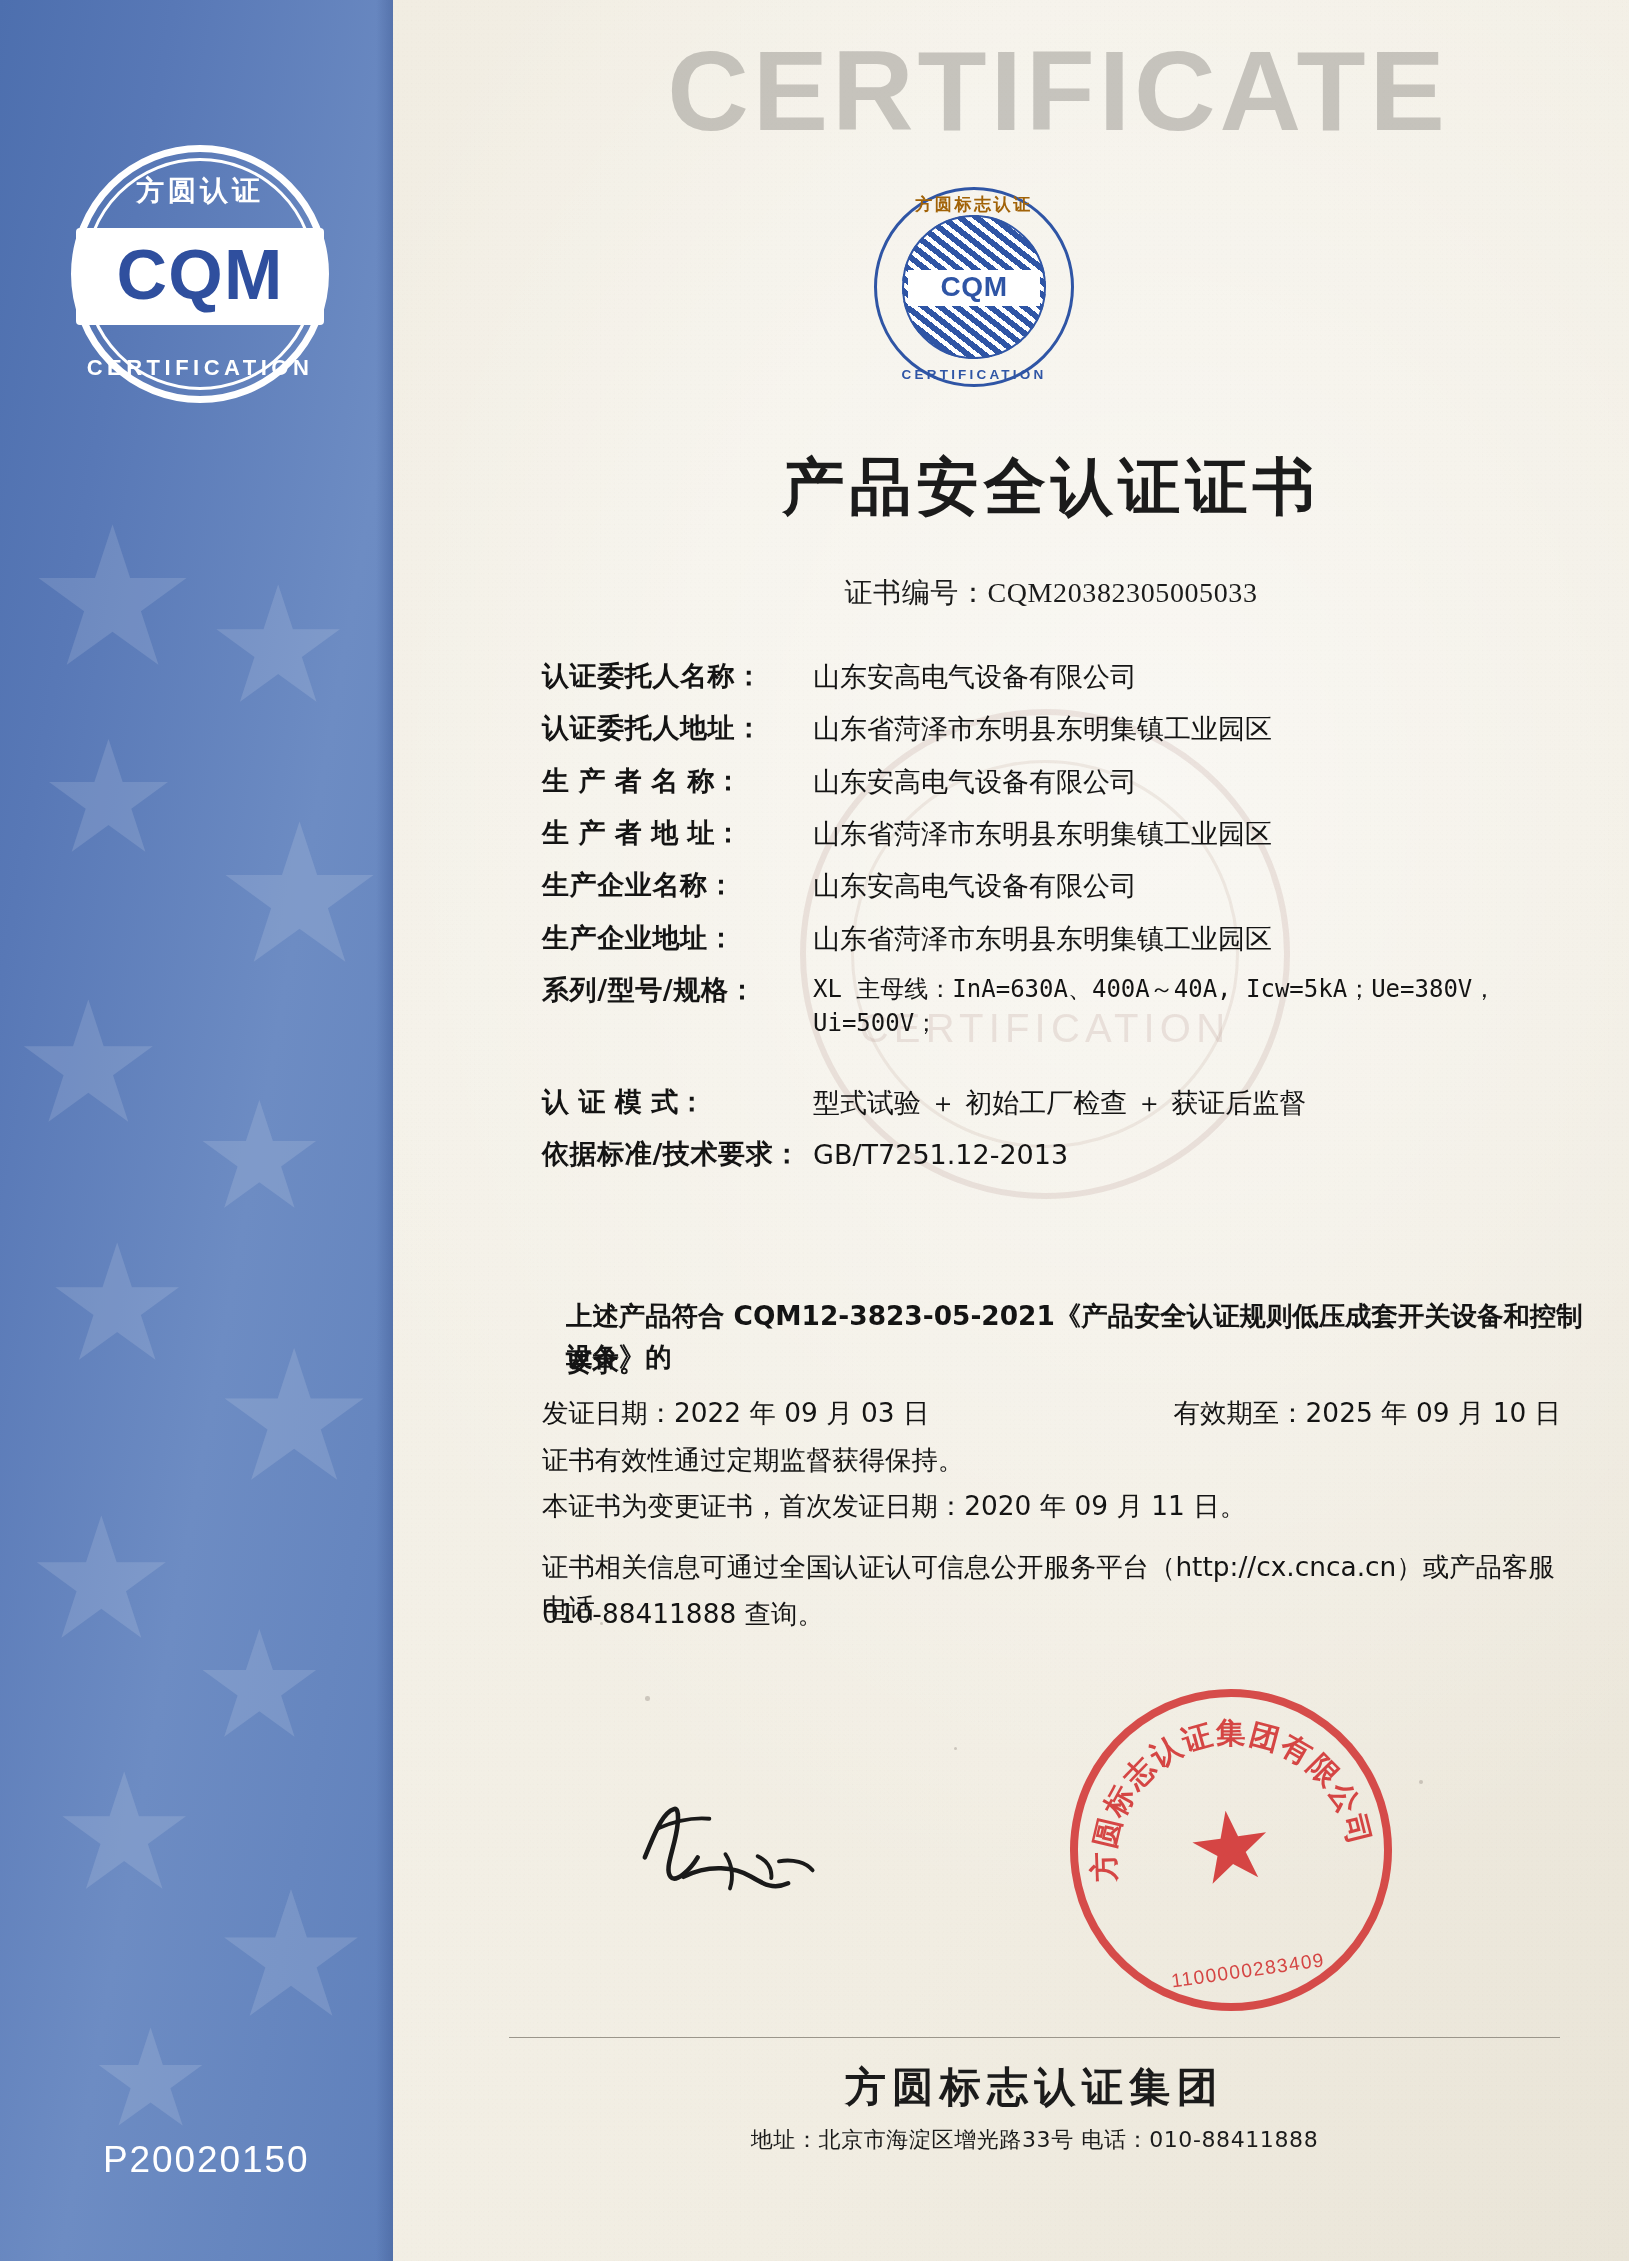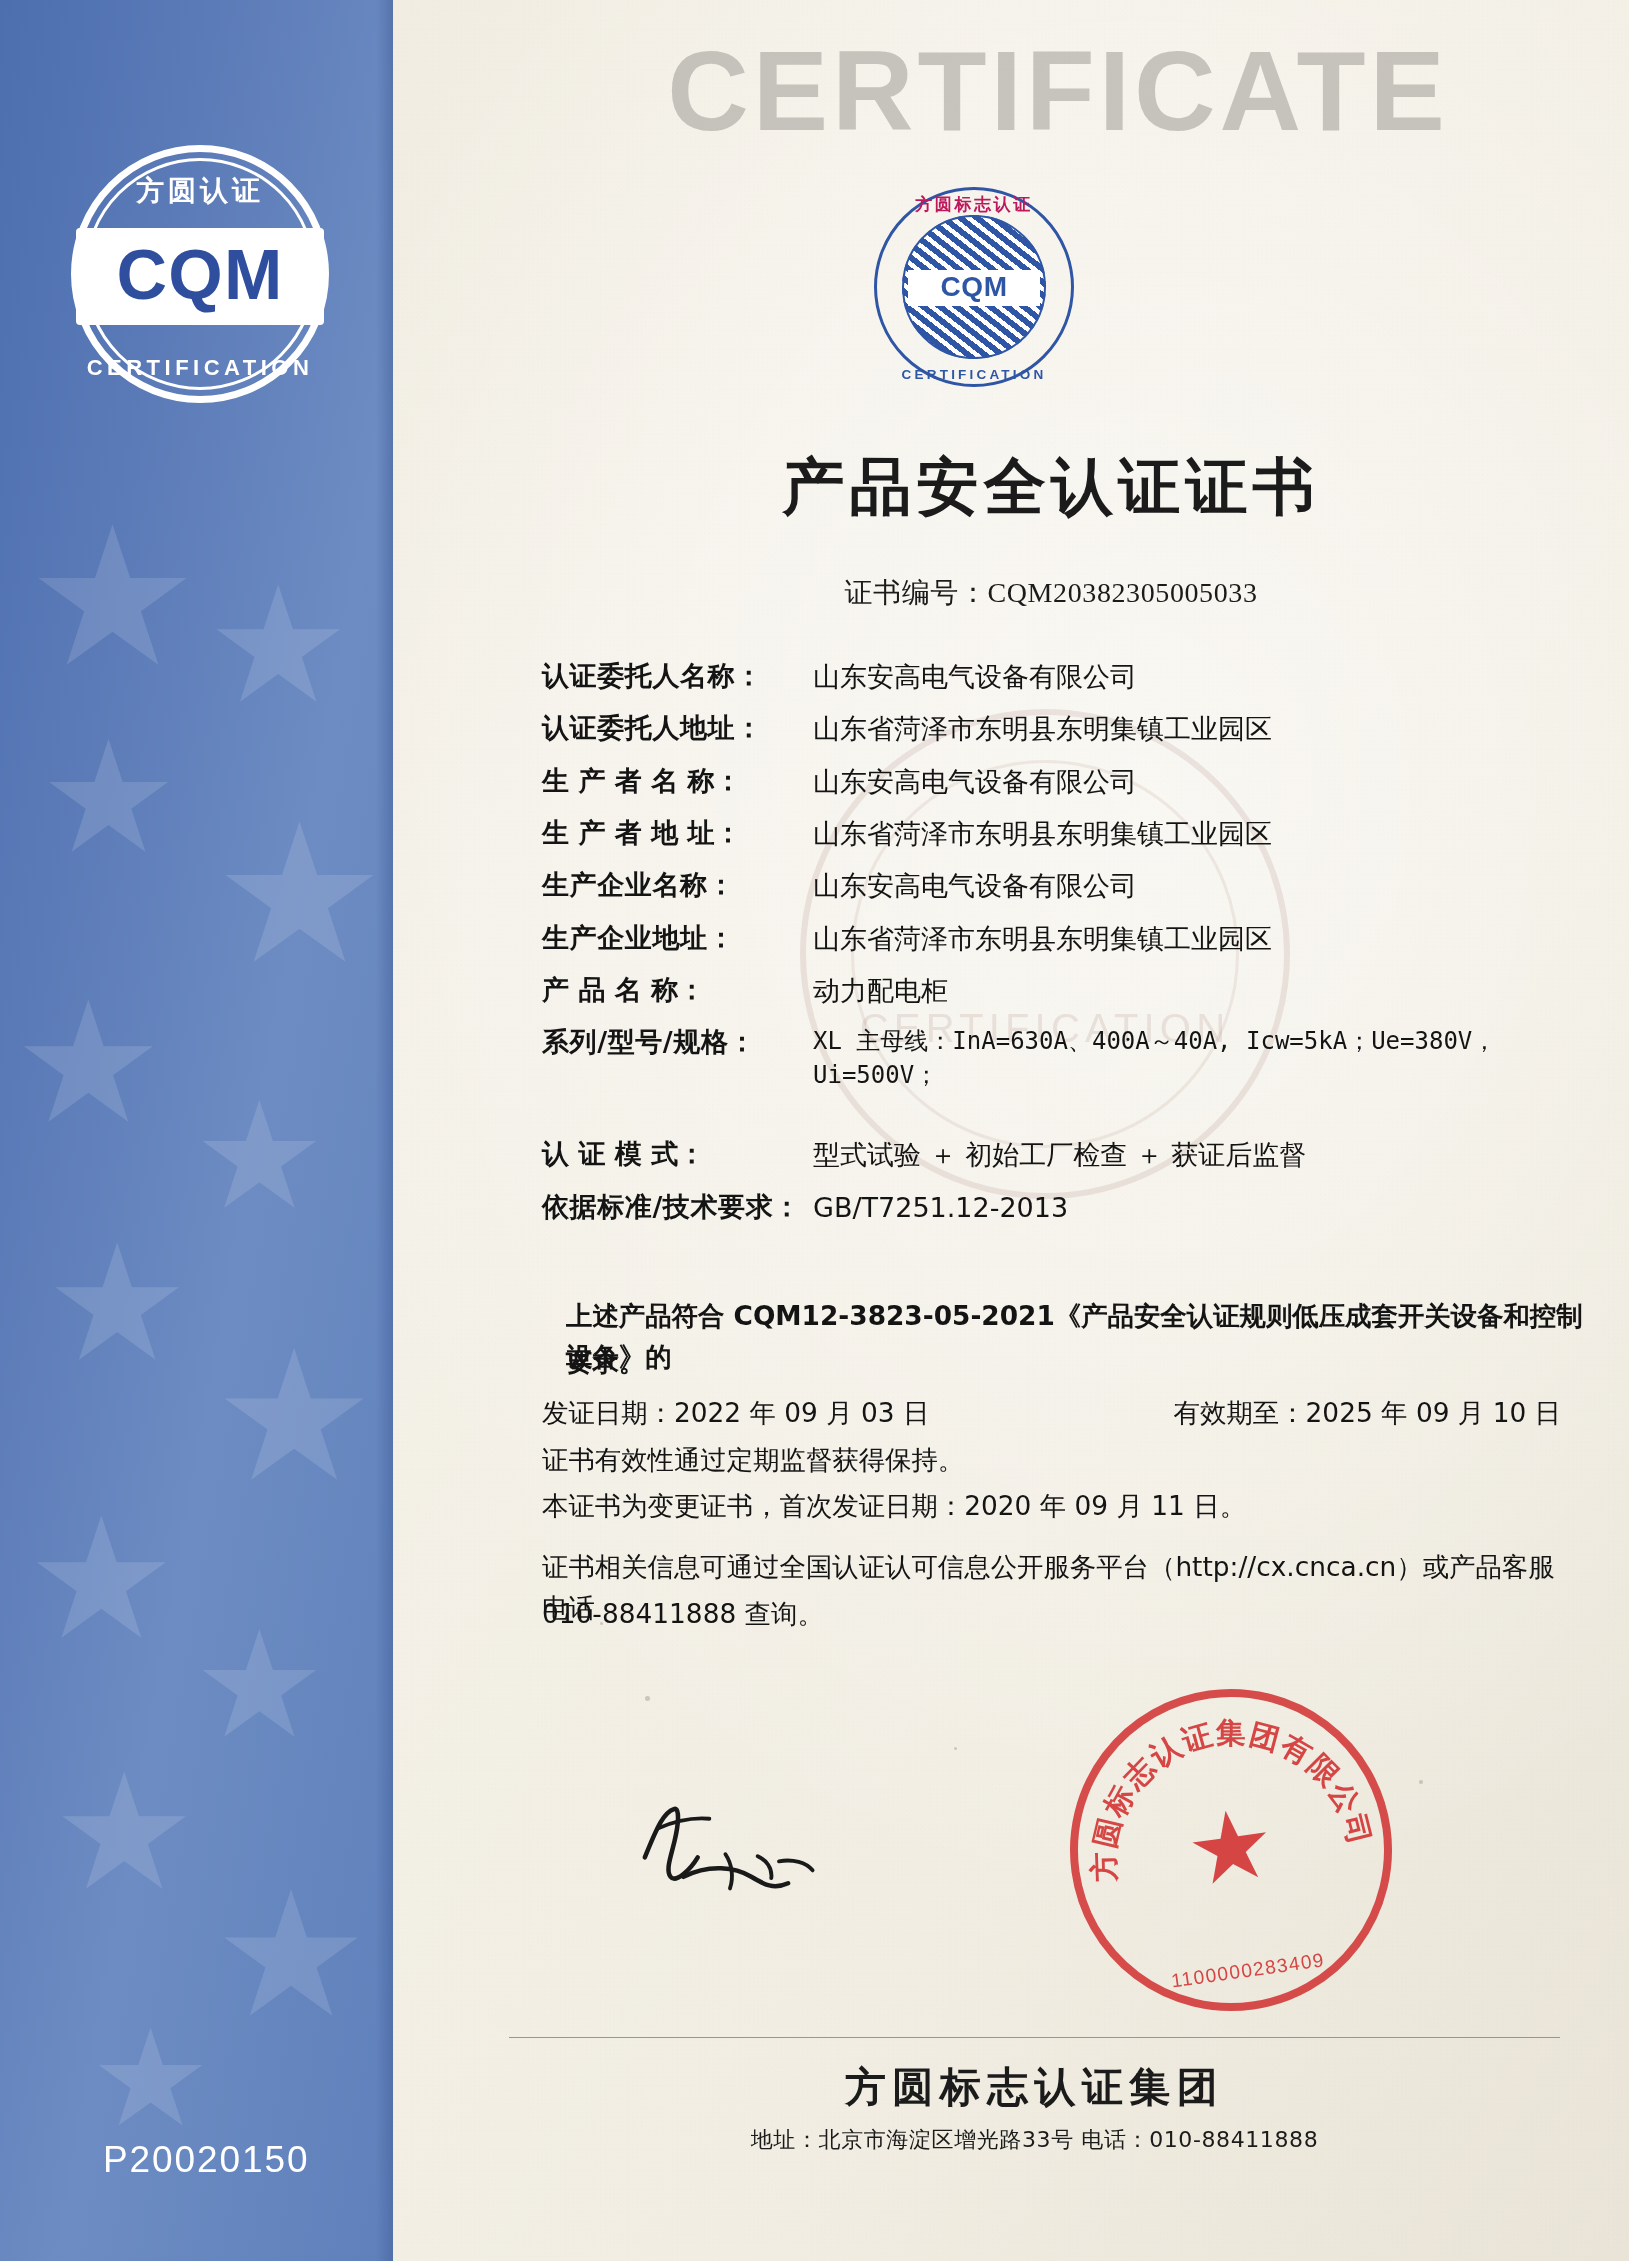--- a/index.html
+++ b/index.html
@@ -215,21 +215,21 @@
   .emblem .e-top {
     position: absolute;
     left: 0;
     right: 0;
     top: 6.4px;
     text-align: center;
     font-family: "Liberation Sans", sans-serif;
     font-size: 17px;
     font-weight: bold;
     letter-spacing: 2.6px;
-    color: #be185d;
+    color: #a16207;
   }
   .emblem .e-bottom {
     position: absolute;
     left: 0;
     right: 0;
     bottom: 5.2px;
     text-align: center;
     font-family: "Liberation Sans", sans-serif;
     font-size: 13.5px;
     font-weight: bold;
@@ -542,24 +542,20 @@
       <div class="field-value">山东省菏泽市东明县东明集镇工业园区</div>
     </div>
     <div class="field-row">
       <div class="field-label">生产企业名称：</div>
       <div class="field-value">山东安高电气设备有限公司</div>
     </div>
     <div class="field-row">
       <div class="field-label">生产企业地址：</div>
       <div class="field-value">山东省菏泽市东明县东明集镇工业园区</div>
     </div>
-    <div class="field-row">
-      <div class="field-label spaced">产 品 名 称：</div>
-      <div class="field-value">动力配电柜</div>
-    </div>
 
     <div class="field-row">
       <div class="field-label">系列/型号/规格：</div>
       <div>
         <div class="field-value mono-ish">XL 主母线：InA=630A、400A～40A, Icw=5kA；Ue=380V，Ui=500V；</div>
       </div>
     </div>
 
     <div class="gap-block"></div>
 

